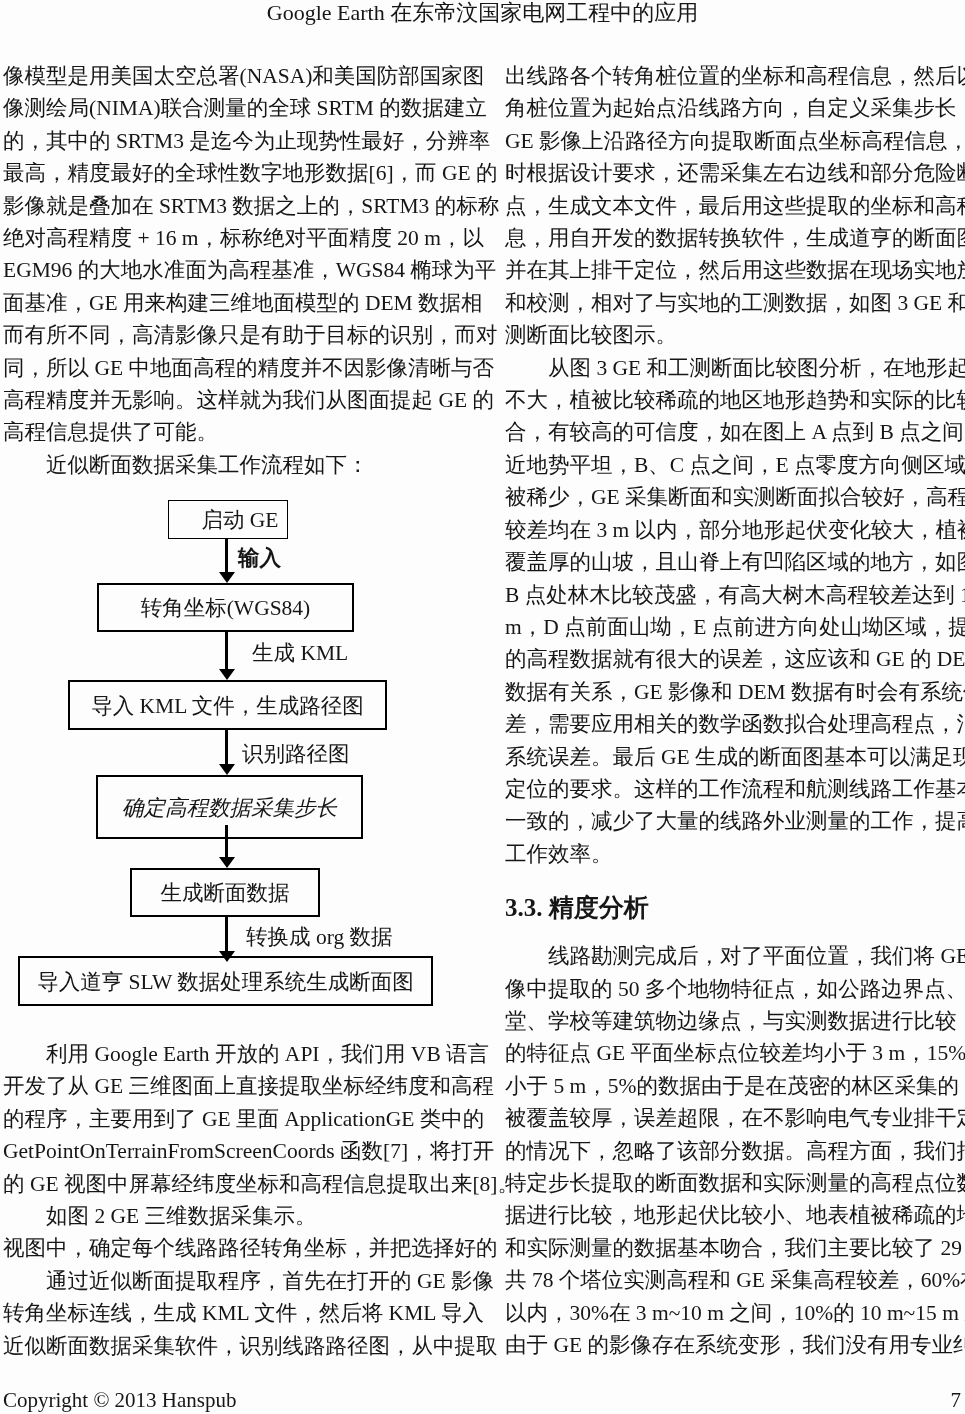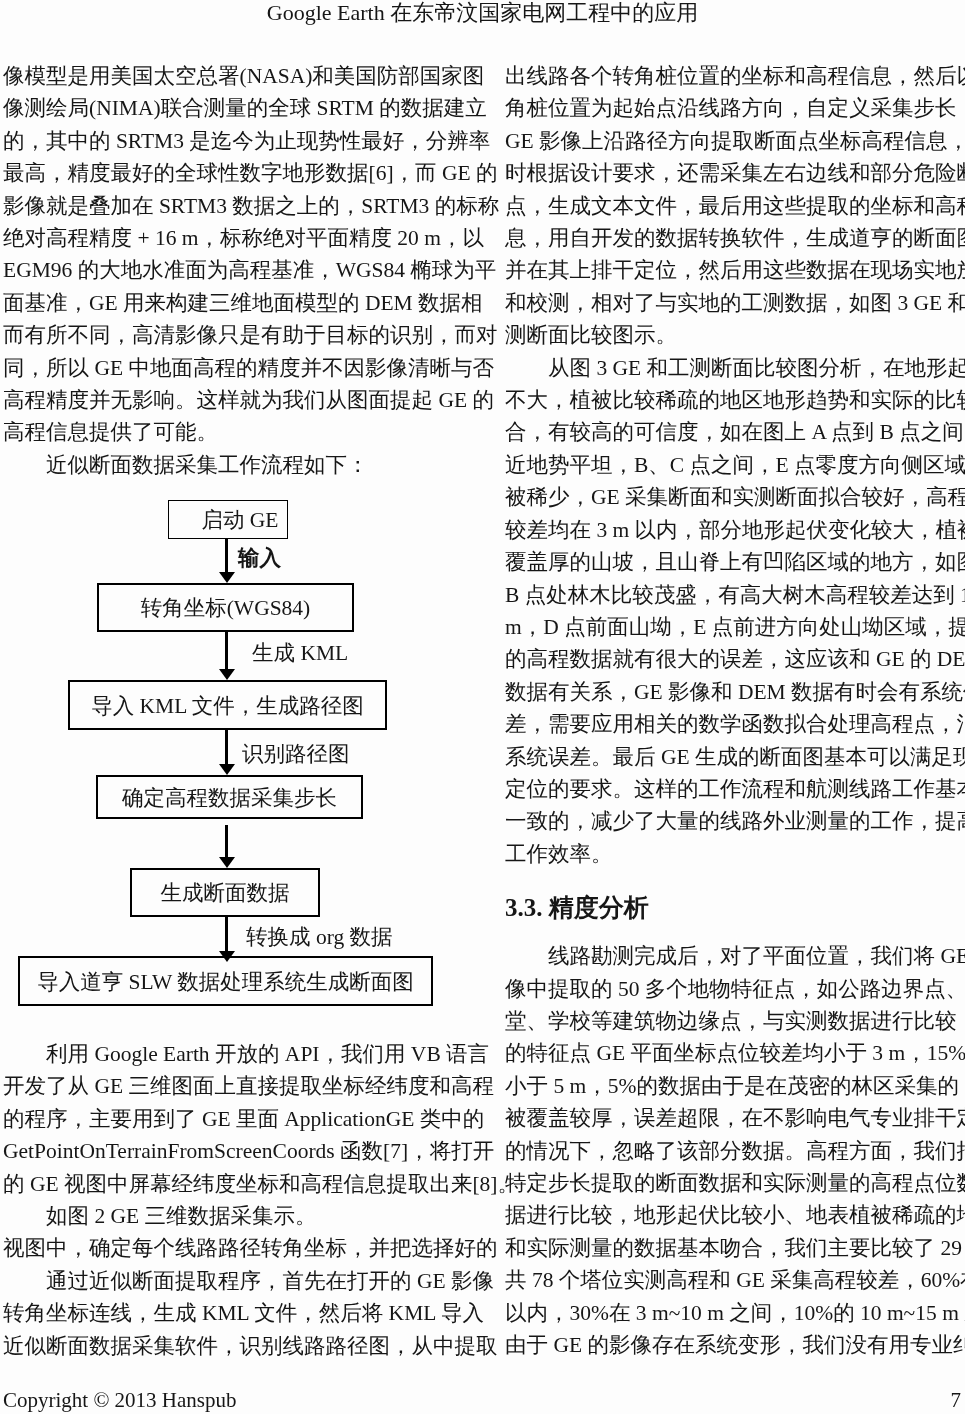--- a/index.html
+++ b/index.html
@@ -27,21 +27,21 @@
   }
   
   .fc-box{
     position:absolute;border:2px solid #000;background:#fdfdfd;
     display:flex;align-items:center;justify-content:center;
     font-size:21.5px;white-space:nowrap;box-sizing:border-box;
   }
   #fc-box-1{left:168px;top:500px;width:120px;height:39px;border-width:1.5px;padding-left:24px;}
   #fc-box-2{left:97px; top:583px;width:257px;height:49px;}
   #fc-box-3{left:68px; top:680px;width:319px;height:50px;}
-  #fc-box-4{left:96px; top:775px;width:267px;height:44px;}
+  #fc-box-4{left:96px; top:775px;width:267px;height:64px;font-style:italic;}
   #fc-box-5{left:130px;top:868px;width:190px;height:49px;}
   #fc-box-6{left:18px; top:956px;width:415px;height:50px;}
   .fc-shaft{position:absolute;left:225px;width:3px;background:#000;}
   #fc-shaft-1{top:539px;height:35px;}
   #fc-shaft-2{top:632px;height:39px;}
   #fc-shaft-3{top:730px;height:36px;}
   #fc-shaft-4{top:825px;height:34px;}
   #fc-shaft-5{top:917px;height:36px;}
   .fc-head{
     position:absolute;left:218.5px;width:0;height:0;

